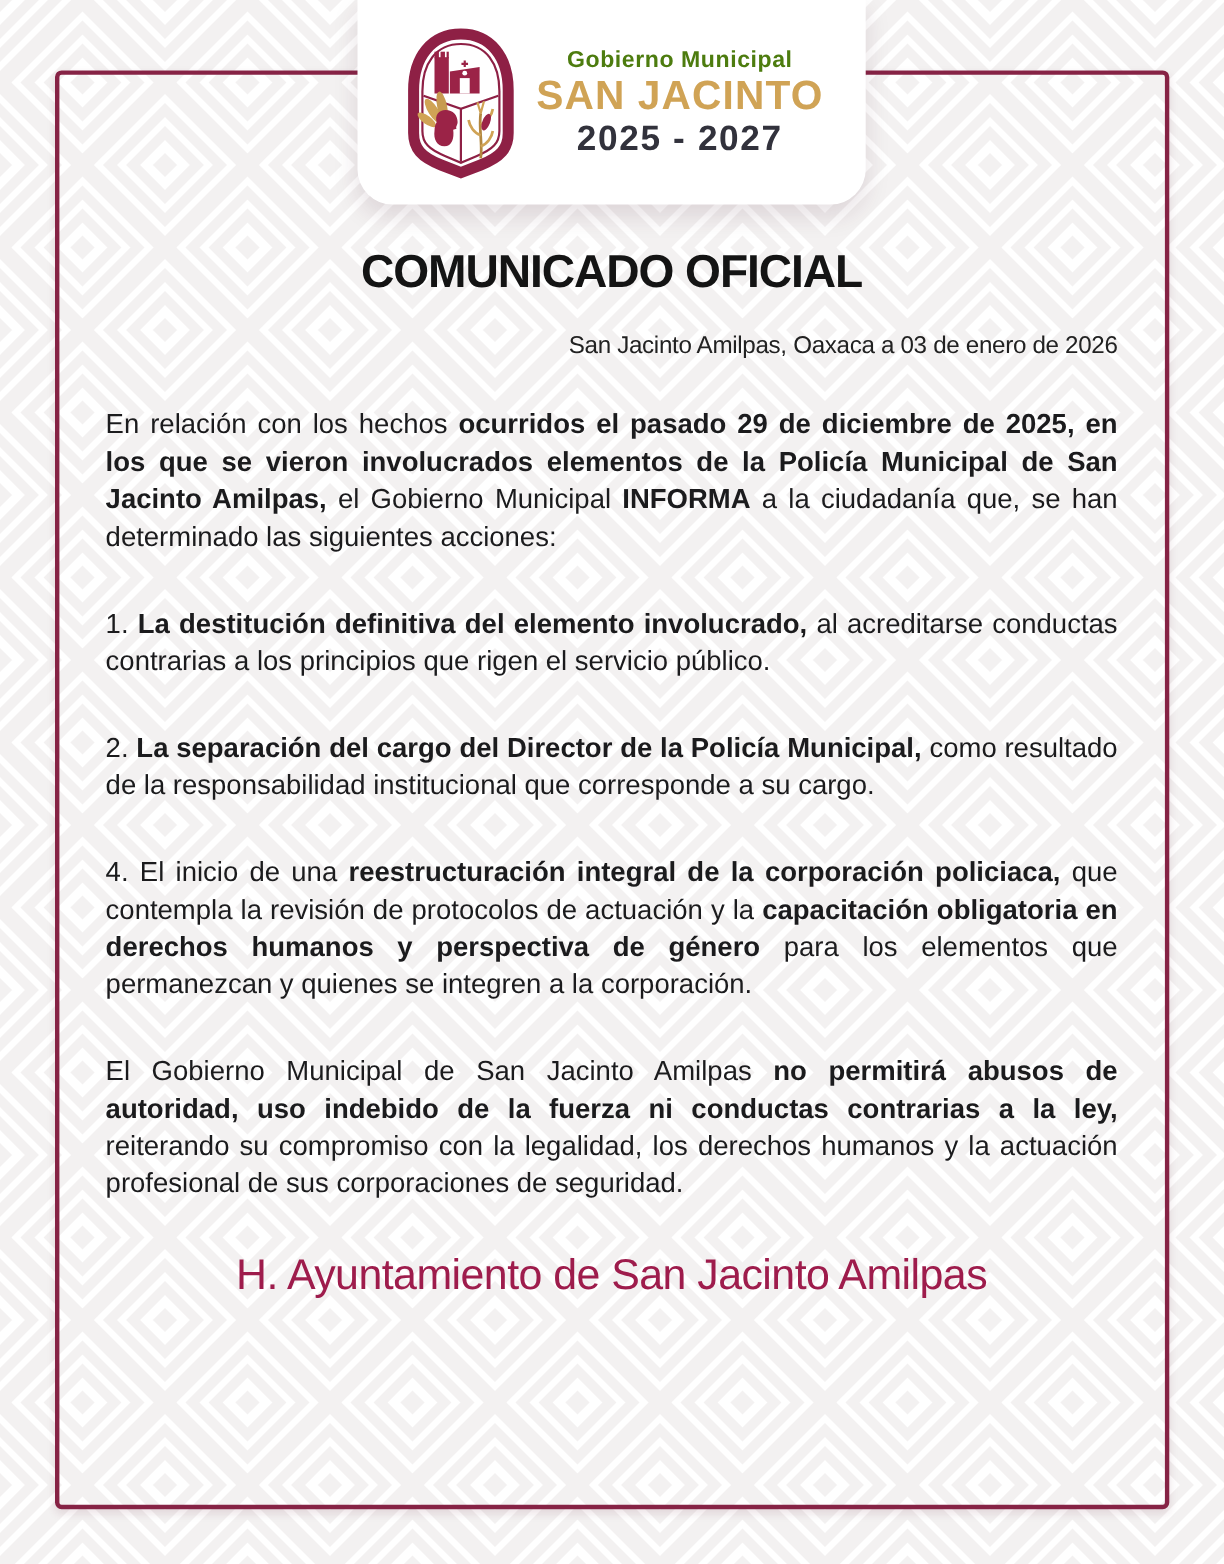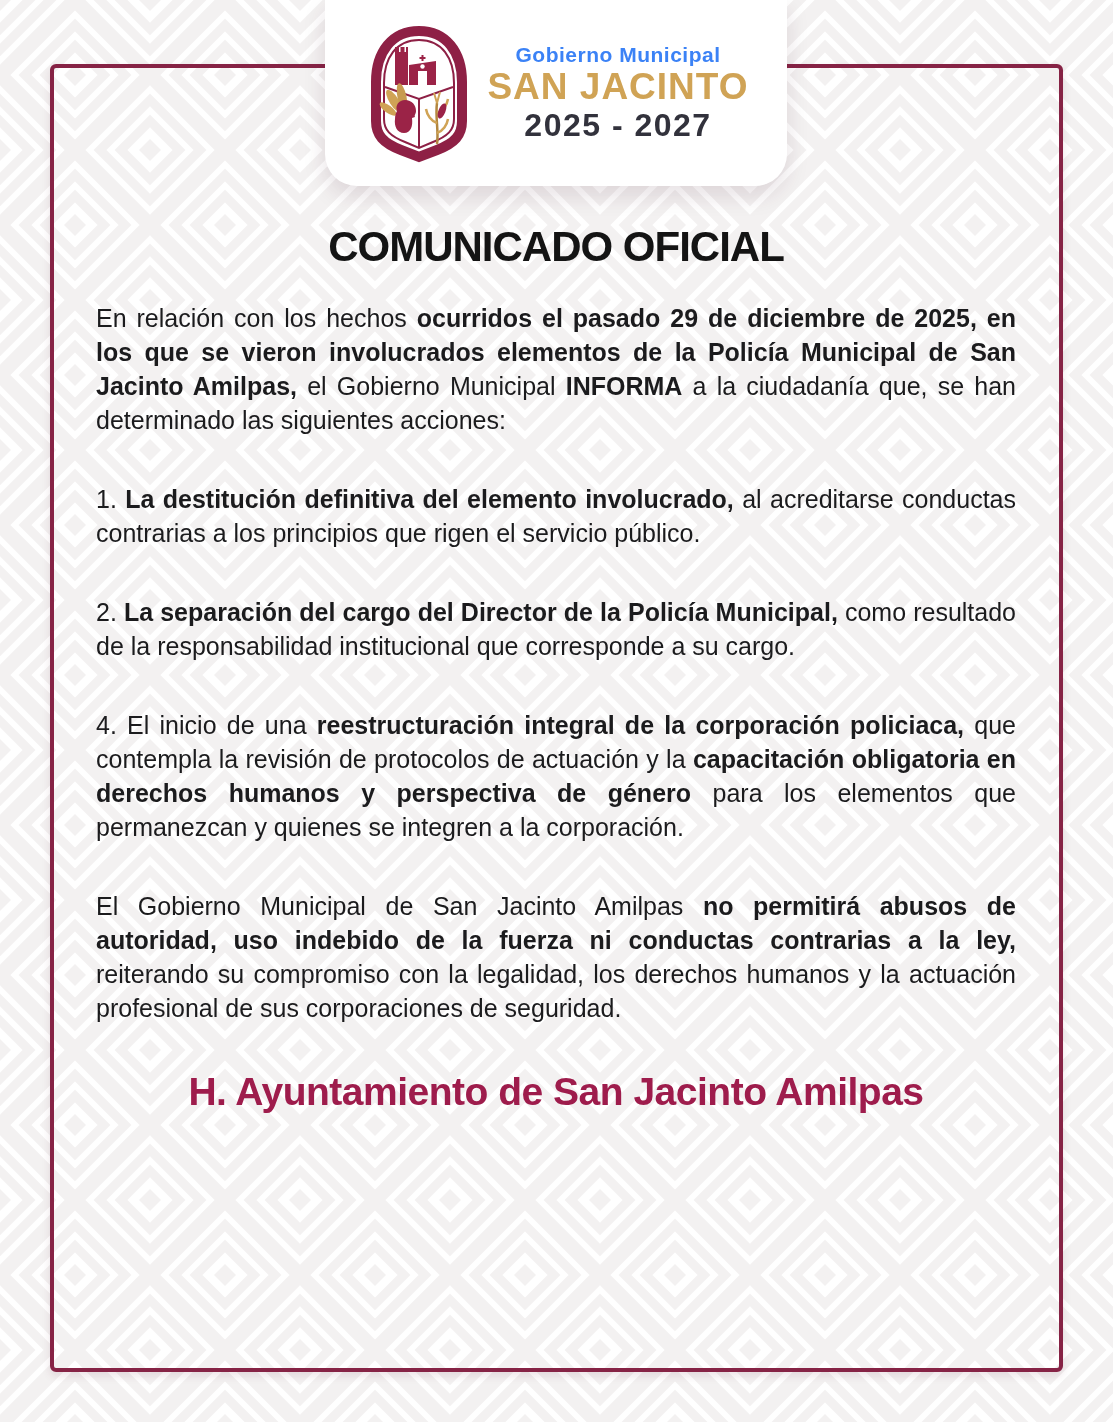--- a/index.html
+++ b/index.html
@@ -17,21 +17,21 @@
     z-index:1;box-shadow:0 4px 8px rgba(110,30,55,0.12);
   }
   .logo-card{
     position:absolute;top:0;left:325px;width:462px;height:186px;
     background:#ffffff;border-radius:0 0 32px 32px;z-index:3;
     box-shadow:0 10px 22px rgba(70,25,45,0.13);
     display:flex;align-items:center;justify-content:center;gap:12px;
   }
   .crest{flex:0 0 auto;margin-top:4px;}
   .logo-text{text-align:center;line-height:1.05;}
-  .logo-gobierno{font-weight:bold;font-size:21px;color:#3b82f6;letter-spacing:0.5px;}
+  .logo-gobierno{font-weight:bold;font-size:21px;color:#4d7c0f;letter-spacing:0.5px;}
   .logo-name1{font-weight:bold;font-size:37px;color:#d0a355;letter-spacing:1px;margin-top:2px;}
   .logo-name2{font-weight:bold;font-size:37px;color:#8e2045;margin-top:1px;}
   .logo-name2 .dash{color:#8e2045;padding:0 6px;}
   .logo-years{font-weight:bold;font-size:32px;color:#32323c;letter-spacing:1.5px;margin-top:2px;}
   .content{
     position:absolute;left:96px;top:223px;width:920px;z-index:2;color:#1b1b1d;
   }
   .doc-title{
     margin:0 0 30px;text-align:center;
     font-size:42px;font-weight:bold;letter-spacing:-1px;color:#141414;
@@ -40,21 +40,21 @@
     text-align:right;font-size:22px;letter-spacing:-0.3px;color:#222;
     margin:0 0 42px;
   }
   .para{
     font-size:25px;line-height:34px;text-align:justify;text-justify:inter-word;
     margin:0 0 45px;color:#1b1b1d;
   }
   .para b{font-weight:bold;}
   .closing{
     margin-top:20px;text-align:center;
-    font-size:39px;font-weight:bold;color:#9e1c4c;letter-spacing:-0.5px;
+    font-size:39px;font-weight:normal;color:#9e1c4c;letter-spacing:-0.5px;
   }
 </style>
 </head>
 <body>
 
 <svg class="bg-pattern" width="1113" height="1422" viewBox="0 0 1113 1422" aria-hidden="true">
   <defs>
     <g id="dset" fill="none" stroke="#efecec" stroke-width="9">
       <path d="M0 -71 L71 0 L0 71 L-71 0 Z"></path>
       <path d="M0 -50 L50 0 L0 50 L-50 0 Z"></path>
@@ -109,20 +109,21 @@
   </svg>
   <div class="logo-text">
     <div class="logo-gobierno">Gobierno Municipal</div>
     <div class="logo-name1">SAN JACINTO</div>
     <div class="logo-years">2025 - 2027</div>
   </div>
 </div>
 
 <div class="content">
   <h1 class="doc-title">COMUNICADO OFICIAL</h1>
+  <div class="dateline">San Jacinto Amilpas, Oaxaca a 03 de enero de 2026</div>
   <div id="doc-body">
       <p class="para"><span>En relación con los hechos </span><b>ocurridos el pasado 29 de diciembre de 2025, en los que se vieron involucrados elementos de la Policía Municipal de San Jacinto Amilpas,</b><span> el Gobierno Municipal </span><b>INFORMA</b><span> a la ciudadanía que, se han determinado las siguientes acciones:</span></p>
       <p class="para"><span>1. </span><b>La destitución definitiva del elemento involucrado,</b><span> al acreditarse conductas contrarias a los principios que rigen el servicio público.</span></p>
       <p class="para"><span>2. </span><b>La separación del cargo del Director de la Policía Municipal,</b><span> como resultado de la responsabilidad institucional que corresponde a su cargo.</span></p>
       <p class="para"><span>4. El inicio de una </span><b>reestructuración integral de la corporación policiaca,</b><span> que contempla la revisión de protocolos de actuación y la </span><b>capacitación obligatoria en derechos humanos y perspectiva de género</b><span> para los elementos que permanezcan y quienes se integren a la corporación.</span></p>
       <p class="para"><span>El Gobierno Municipal de San Jacinto Amilpas </span><b>no permitirá abusos de autoridad, uso indebido de la fuerza ni conductas contrarias a la ley,</b><span> reiterando su compromiso con la legalidad, los derechos humanos y la actuación profesional de sus corporaciones de seguridad.</span></p>
     </div>
   <div class="closing">H. Ayuntamiento de San Jacinto Amilpas</div>
 </div>
 

